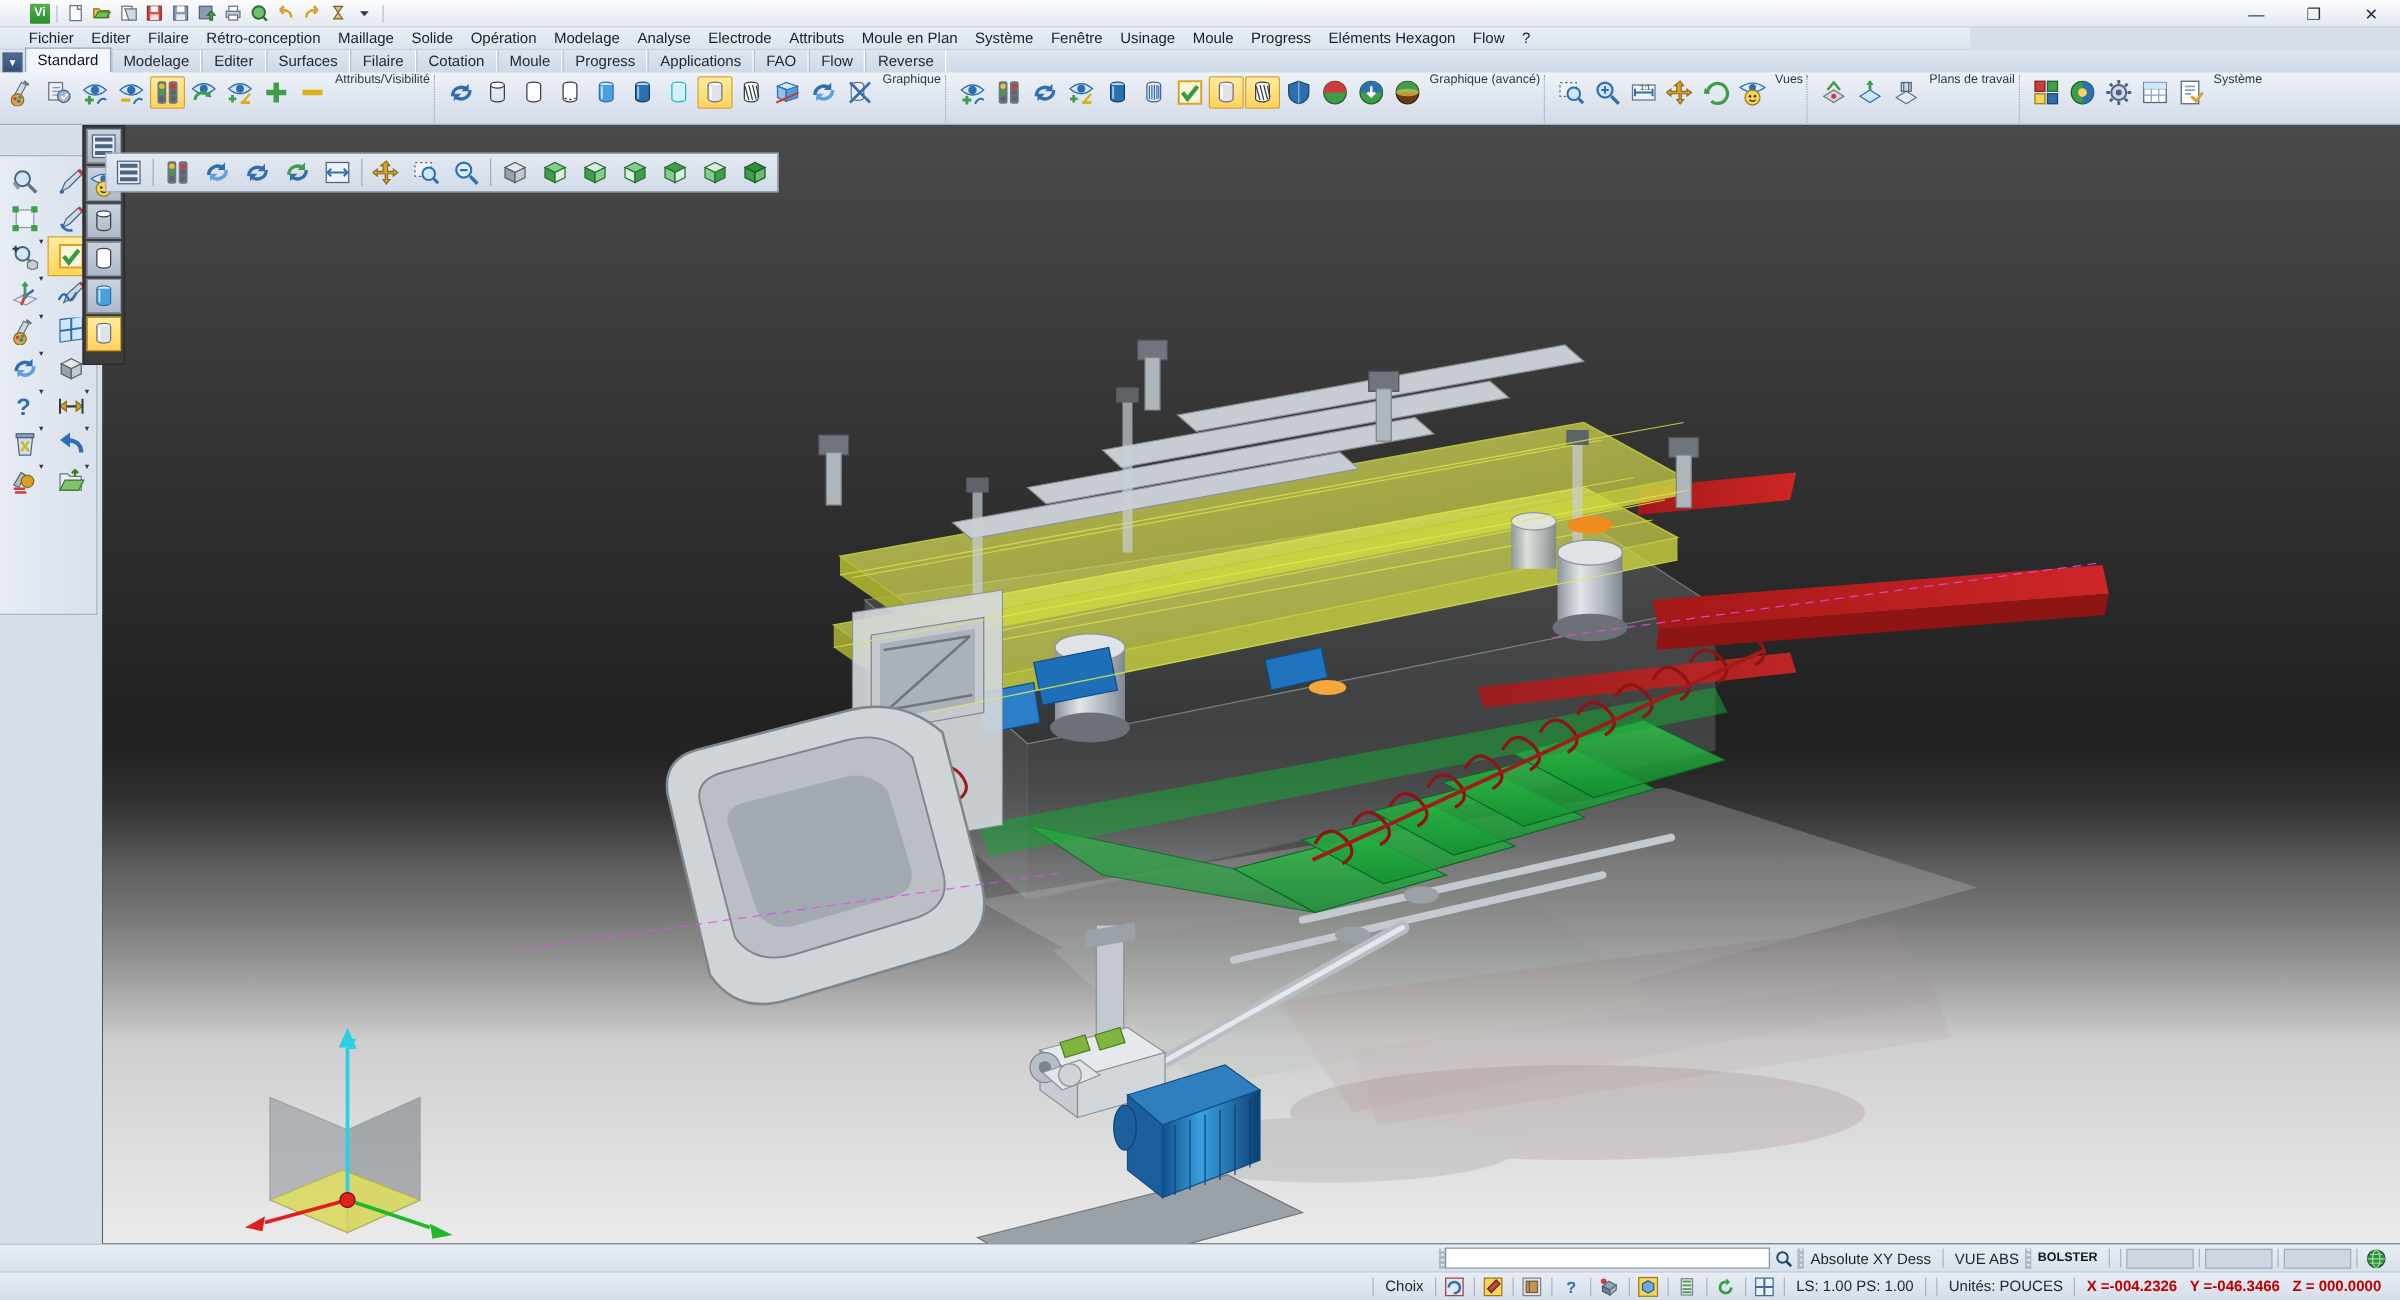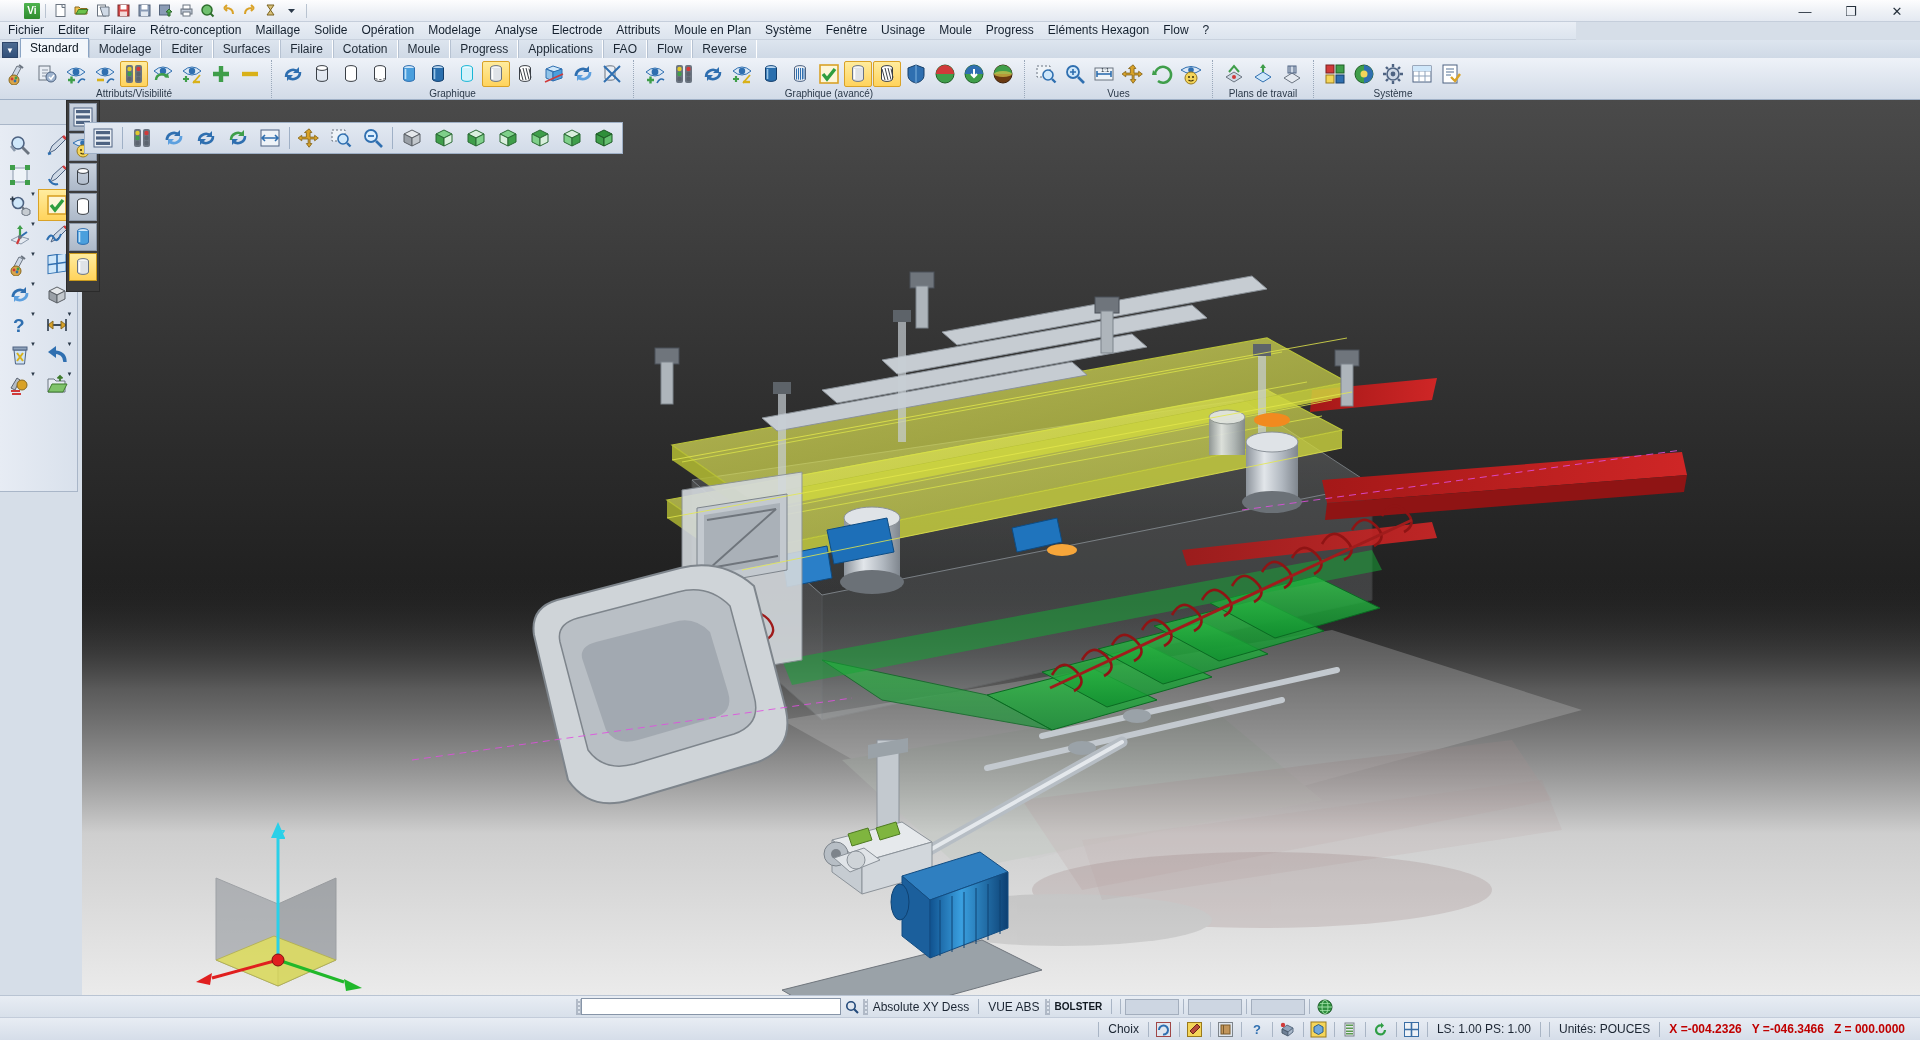--- a/index.html
+++ b/index.html
@@ -40,21 +40,21 @@
     width: 16px; height: 16px; background: linear-gradient(#4fb34f,#2e8b2e);
     color: #fff; font-size: 10px; font-weight: bold; display: flex;
     align-items: center; justify-content: center; border-radius: 1px;
   }
   .sep-v { width: 1px; height: 14px; background: #b9c3d0; margin: 0 3px; }
 
   
   .menubar {
     position: absolute; top: 22px; left: 0; width: 1576px; height: 18px;
     background: linear-gradient(#e9eef5, #dce4ee);
-    display: flex; align-items: center; padding-left: 1px;
+    display: flex; align-items: center; padding-left: 16px;
     border-bottom: 1px solid #c9d2de;
   }
   .menu-item {
     padding: 1px 7px; font-size: 12px; color: #14202e; white-space: nowrap; line-height: 15px;
   }
 
   
   .ribbontabs {
     position: absolute; top: 40px; left: 0; width: 1920px; height: 18px;
     background: linear-gradient(#dde5ef, #cfd9e6);
@@ -74,21 +74,21 @@
     border: 1px solid #8aa4c4; border-bottom: 1px solid #f2f6fb;
   }
 
   
   .ribbon {
     position: absolute; top: 58px; left: 0; width: 1920px; height: 42px;
     background: linear-gradient(#eef2f8, #dde4ee 60%, #d2dbe8);
     border-bottom: 1px solid #9fb0c6;
     display: flex; align-items: flex-start;
   }
-  .rgroup { height: 42px; position: relative; display: flex; flex-direction: column; }
+  .rgroup { height: 42px; position: relative; display: flex; flex-direction: row; }
   .rgroup-icons { display: flex; align-items: center; gap: 1px; padding: 2px 4px 0 4px; height: 30px; }
   .rgroup-label {
     text-align: center; font-size: 10px; color: #2b3949; line-height: 11px; height: 11px;
   }
   .rgroup-sep { width: 0; border-left: 1px dotted #9aa8ba; height: 38px; margin: 2px 3px 0 3px; }
 
   .rico {
     width: 28px; height: 26px; display: flex; align-items: center; justify-content: center;
     position: relative; border: 1px solid transparent; border-radius: 2px;
   }
@@ -144,21 +144,21 @@
       linear-gradient(#333,#141414);
     overflow: hidden;
   }
   .triad-label { position: absolute; font-size: 12px; font-weight: bold; }
 
   
   .statuszone { position: absolute; left: 0; bottom: 0; width: 1920px; height: 45px; }
   .statusrow1 {
     position: absolute; top: 0; left: 0; width: 1920px; height: 22px;
     background: linear-gradient(#e8edf4,#d8e0ea);
-    display: flex; align-items: center; justify-content: center;
+    display: flex; align-items: center; justify-content: flex-end;
     border-top: 1px solid #b9c4d3;
   }
   .statusrow2 {
     position: absolute; top: 22px; left: 0; width: 1920px; height: 23px;
     background: linear-gradient(#e8edf4,#d5dde9);
     display: flex; align-items: center; border-top: 1px solid #c3ccda;
   }
   .sb-txt { font-size: 12px; color: #1b2532; white-space: nowrap; padding: 0 5px; }
   .sb-sep { width: 1px; height: 15px; background: #a9b5c5; margin: 0 4px; }
   .sb-grip { width: 5px; height: 16px; background:

